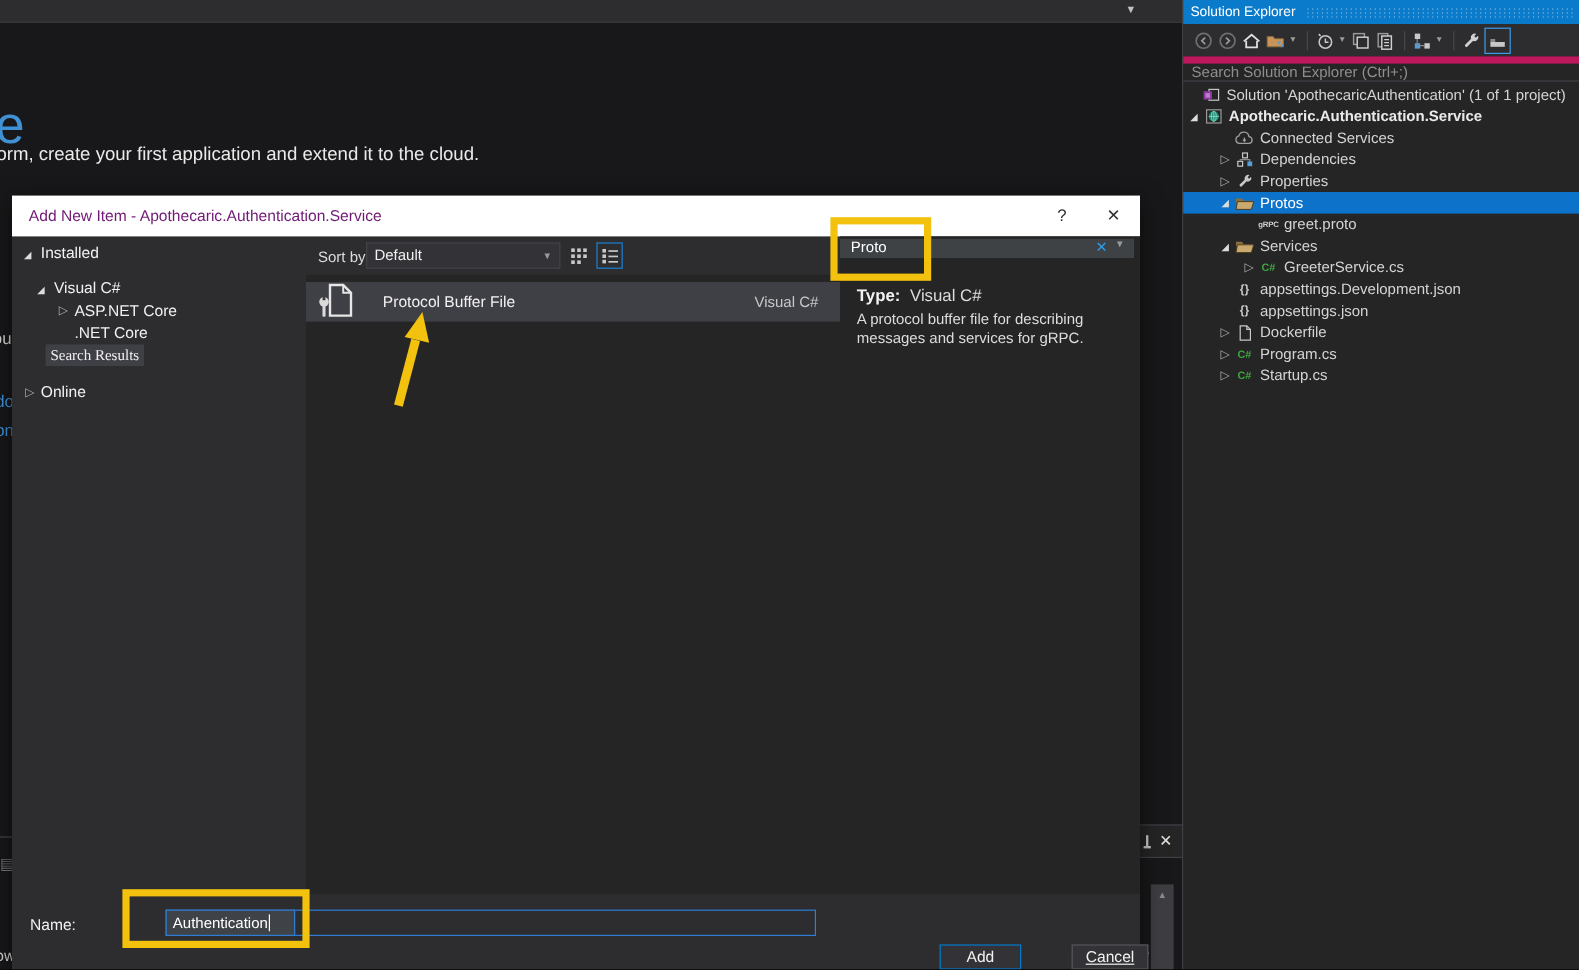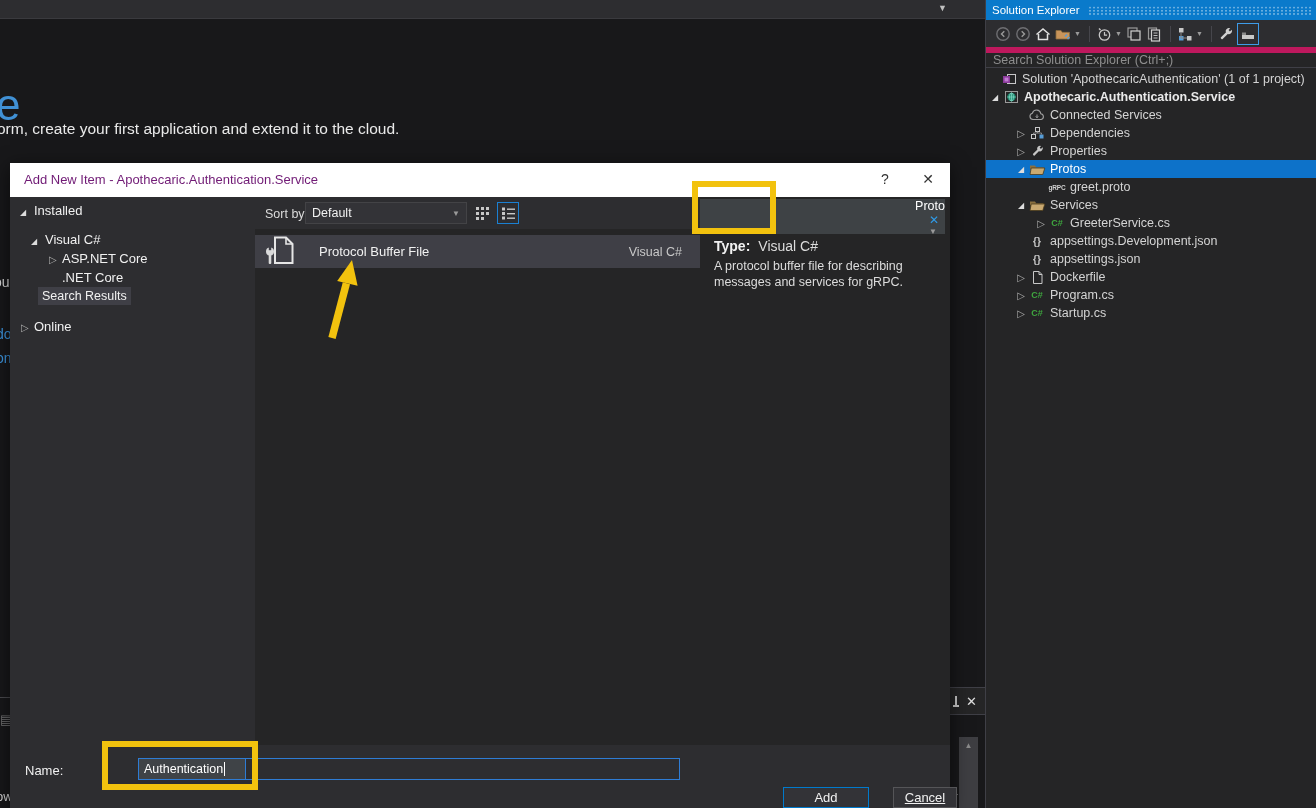--- a/index.html
+++ b/index.html
@@ -67,21 +67,21 @@
   .sort-dd-text{padding-left:6px;font-size:12.5px;color:#f1f1f1;flex:1;}
   .sort-dd-caret{color:#9a9a9a;font-size:8px;padding-right:6px;}
   .view-btn{position:absolute;top:39px;width:22px;height:22px;box-sizing:border-box;display:flex;align-items:center;justify-content:center;}
   .view-btn.active{border:1px solid #1b80d2;}
   .tpl-list-bg{position:absolute;left:245px;top:66px;width:445px;height:516px;background:#252526;}
   .tpl-row{position:absolute;left:245px;top:72px;width:445px;height:33px;background:#3f3f46;display:flex;align-items:center;}
   .tpl-icon{margin-left:10px;flex:none;}
   .tpl-name{margin-left:22px;font-size:13px;color:#f1f1f1;flex:1;}
   .tpl-lang{margin-right:18px;font-size:12.5px;color:#c8c8c8;}
   .right-pane{position:absolute;left:690px;top:34px;width:250px;height:548px;background:#252526;}
-  .dlg-search{position:absolute;left:690px;top:36px;width:245px;height:35px;background:#3e4245;display:flex;align-items:flex-end;box-sizing:border-box;flex-direction:column;}
+  .dlg-search{position:absolute;left:690px;top:36px;width:245px;height:16px;background:#3e4245;display:flex;align-items:flex-start;box-sizing:border-box;}
   .dlg-search-text{padding-left:9px;color:#fff;font-size:12.5px;flex:1;}
   .dlg-search-clear{color:#2f9be8;font-weight:bold;font-size:12px;padding:0 6px;}
   .dlg-search-caret{color:#9a9a9a;font-size:8px;padding-right:8px;}
   .type-row{position:absolute;left:704px;top:75px;font-size:14px;}
   .type-lbl{font-weight:bold;color:#f1f1f1;}
   .type-val{color:#dcdcdc;margin-left:8px;}
   .desc{position:absolute;left:704px;font-size:12.5px;color:#dcdcdc;}
   .name-lbl{position:absolute;left:15px;top:600px;font-size:13px;color:#f1f1f1;}
   .name-input{position:absolute;left:128px;top:595px;width:542px;height:22px;border:1px solid #2e7cd4;background:#2d2d30;box-sizing:border-box;}
   .name-inner{position:absolute;left:-1px;top:-1px;width:108px;height:22px;background:#3f4347;border:1px solid #2e7cd4;box-sizing:border-box;display:flex;align-items:center;}
@@ -353,21 +353,21 @@
     <span class="nav-item" style="left:24px;top:40px;">Installed</span>
 
     <span class="nav-arrow" style="left:21px;top:74px;">◢</span>
     <span class="nav-item" style="left:35px;top:69px;">Visual C#</span>
 
     <span class="nav-arrow col" style="left:39px;top:91px;">▷</span>
     <span class="nav-item" style="left:52px;top:88px;">ASP.NET Core</span>
 
     <span class="nav-item" style="left:52px;top:107px;">.NET Core</span>
 
-    <span class="nav-selected" style="left:28px;top:124px;">Search Results</span>
+    <span class="nav-selected" style="left:28px;top:124px;font-family:Liberation Serif, serif;">Search Results</span>
 
     <span class="nav-arrow col" style="left:11px;top:159px;">▷</span>
     <span class="nav-item" style="left:24px;top:156px;">Online</span>
 
     <span class="sort-label">Sort by:</span>
     <div class="sort-dd">
       <span class="sort-dd-text">Default</span>
       <span class="sort-dd-caret">▼</span>
     </div>
     <div class="view-btn" style="left:461px;">
@@ -426,21 +426,21 @@
     <div class="desc" style="top:96px;">A protocol buffer file for describing</div>
     <div class="desc" style="top:112px;">messages and services for gRPC.</div>
 
     <span class="name-lbl">Name:</span>
     <div class="name-input">
       <div class="name-inner">
         <span class="name-text">Authentication</span>
           <span class="caret-bar"></span>
       </div>
     </div>
-    <div class="btn primary" style="left:773px;width:86px;">Add</div>
+    <div class="btn primary" style="left:773px;width:68px;">Add</div>
     <div class="btn" style="left:883px;width:64px;text-decoration:underline;">Cancel</div>
   </div>
 
   <div class="abs anno-rect" style="left:692px;top:181px;width:84px;height:53px;"></div>
   <div class="abs anno-rect" style="left:102px;top:741px;width:156px;height:49px;"></div>
   <svg class="abs anno" style="left:315px;top:252px;" width="60" height="95">
     <line x1="17" y1="86" x2="31.4" y2="31.3" stroke="#f2c20e" stroke-width="7.5"></line>
     <polygon points="37,8 42.6,33.7 22.2,28.9" fill="#f2c20e"></polygon>
   </svg>
 

